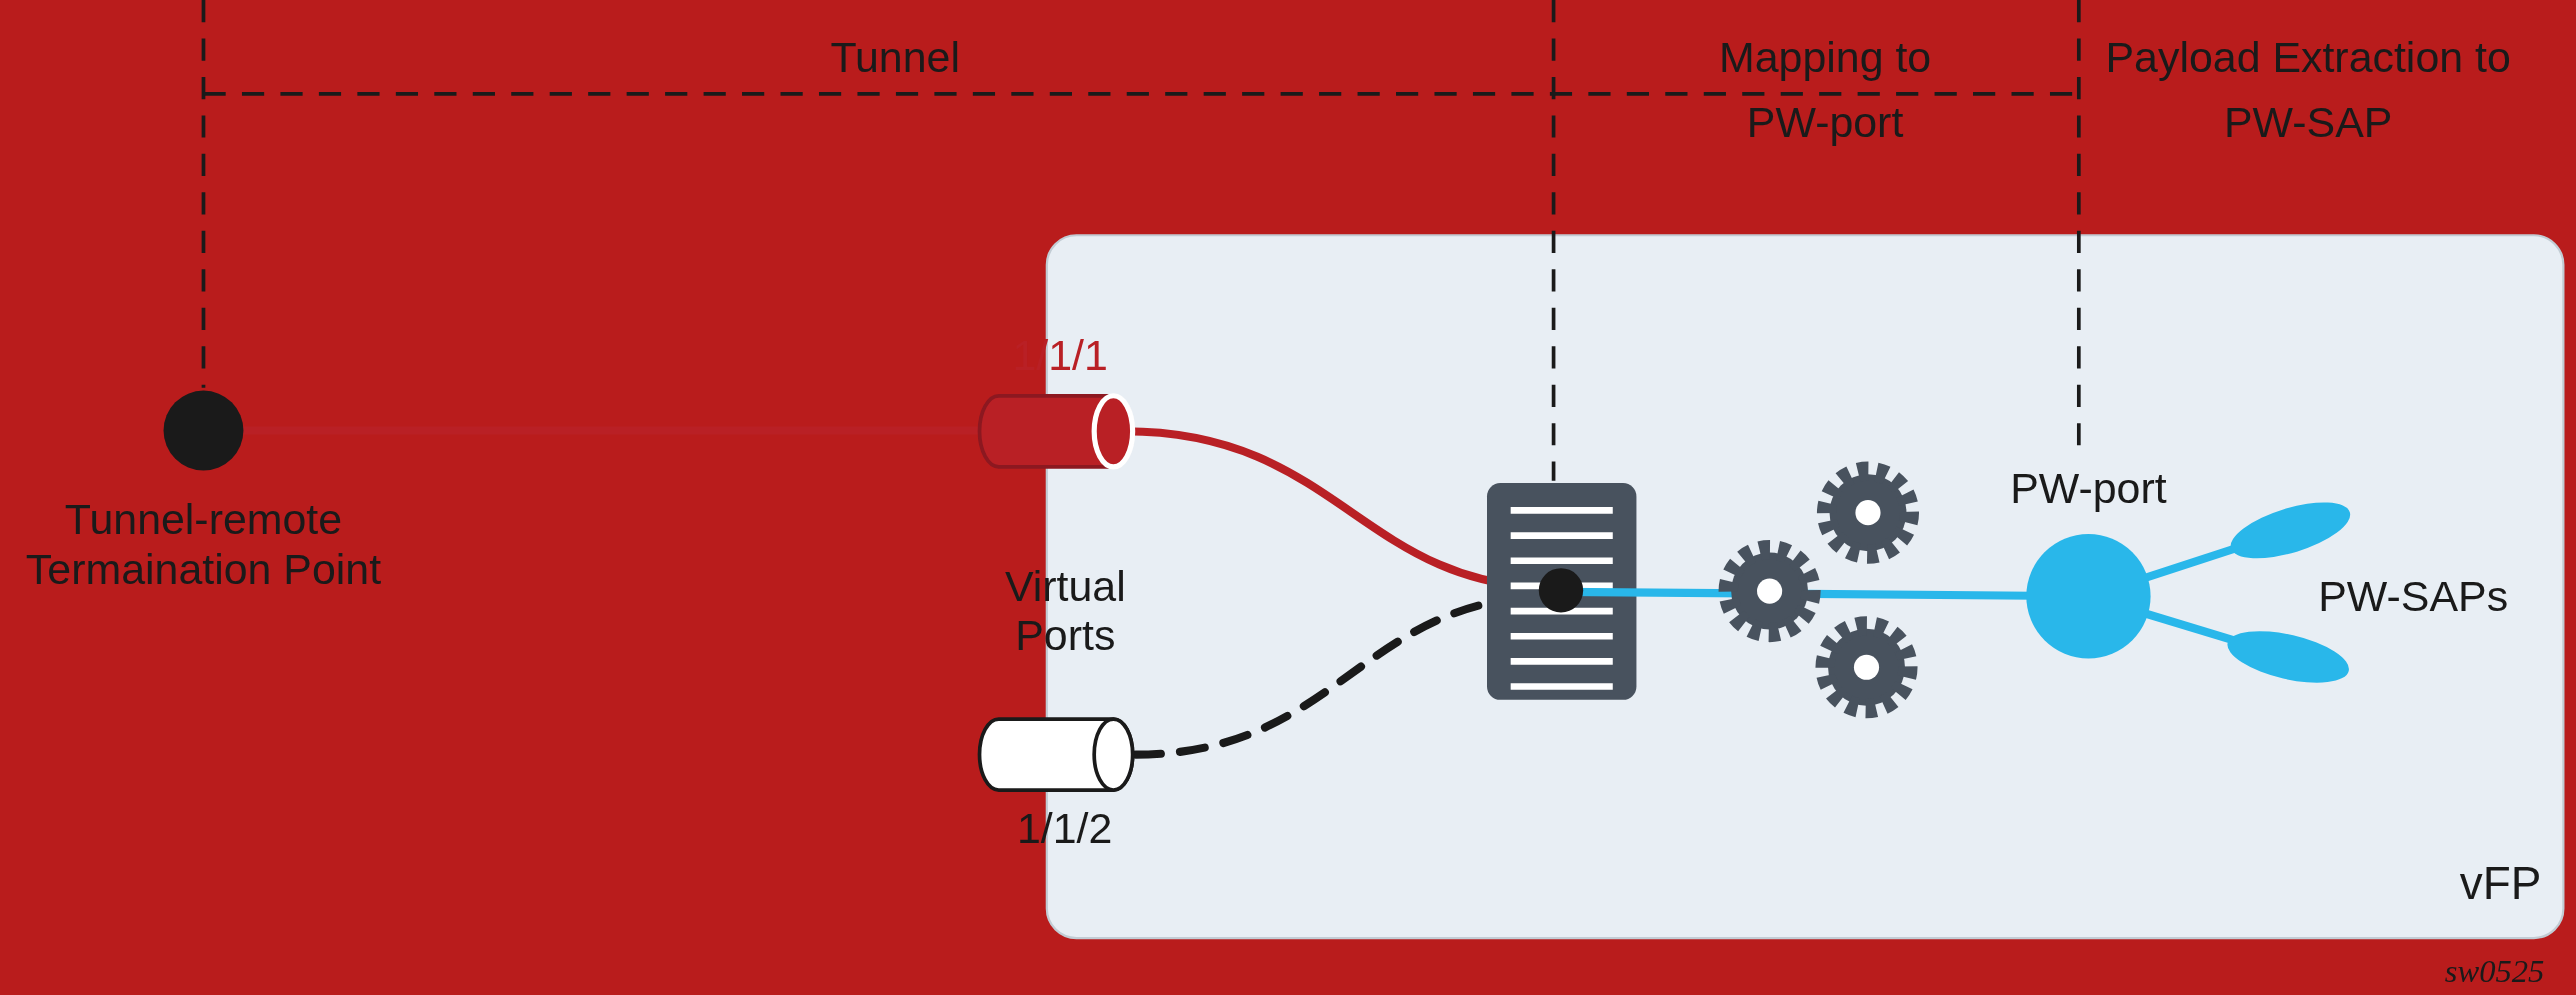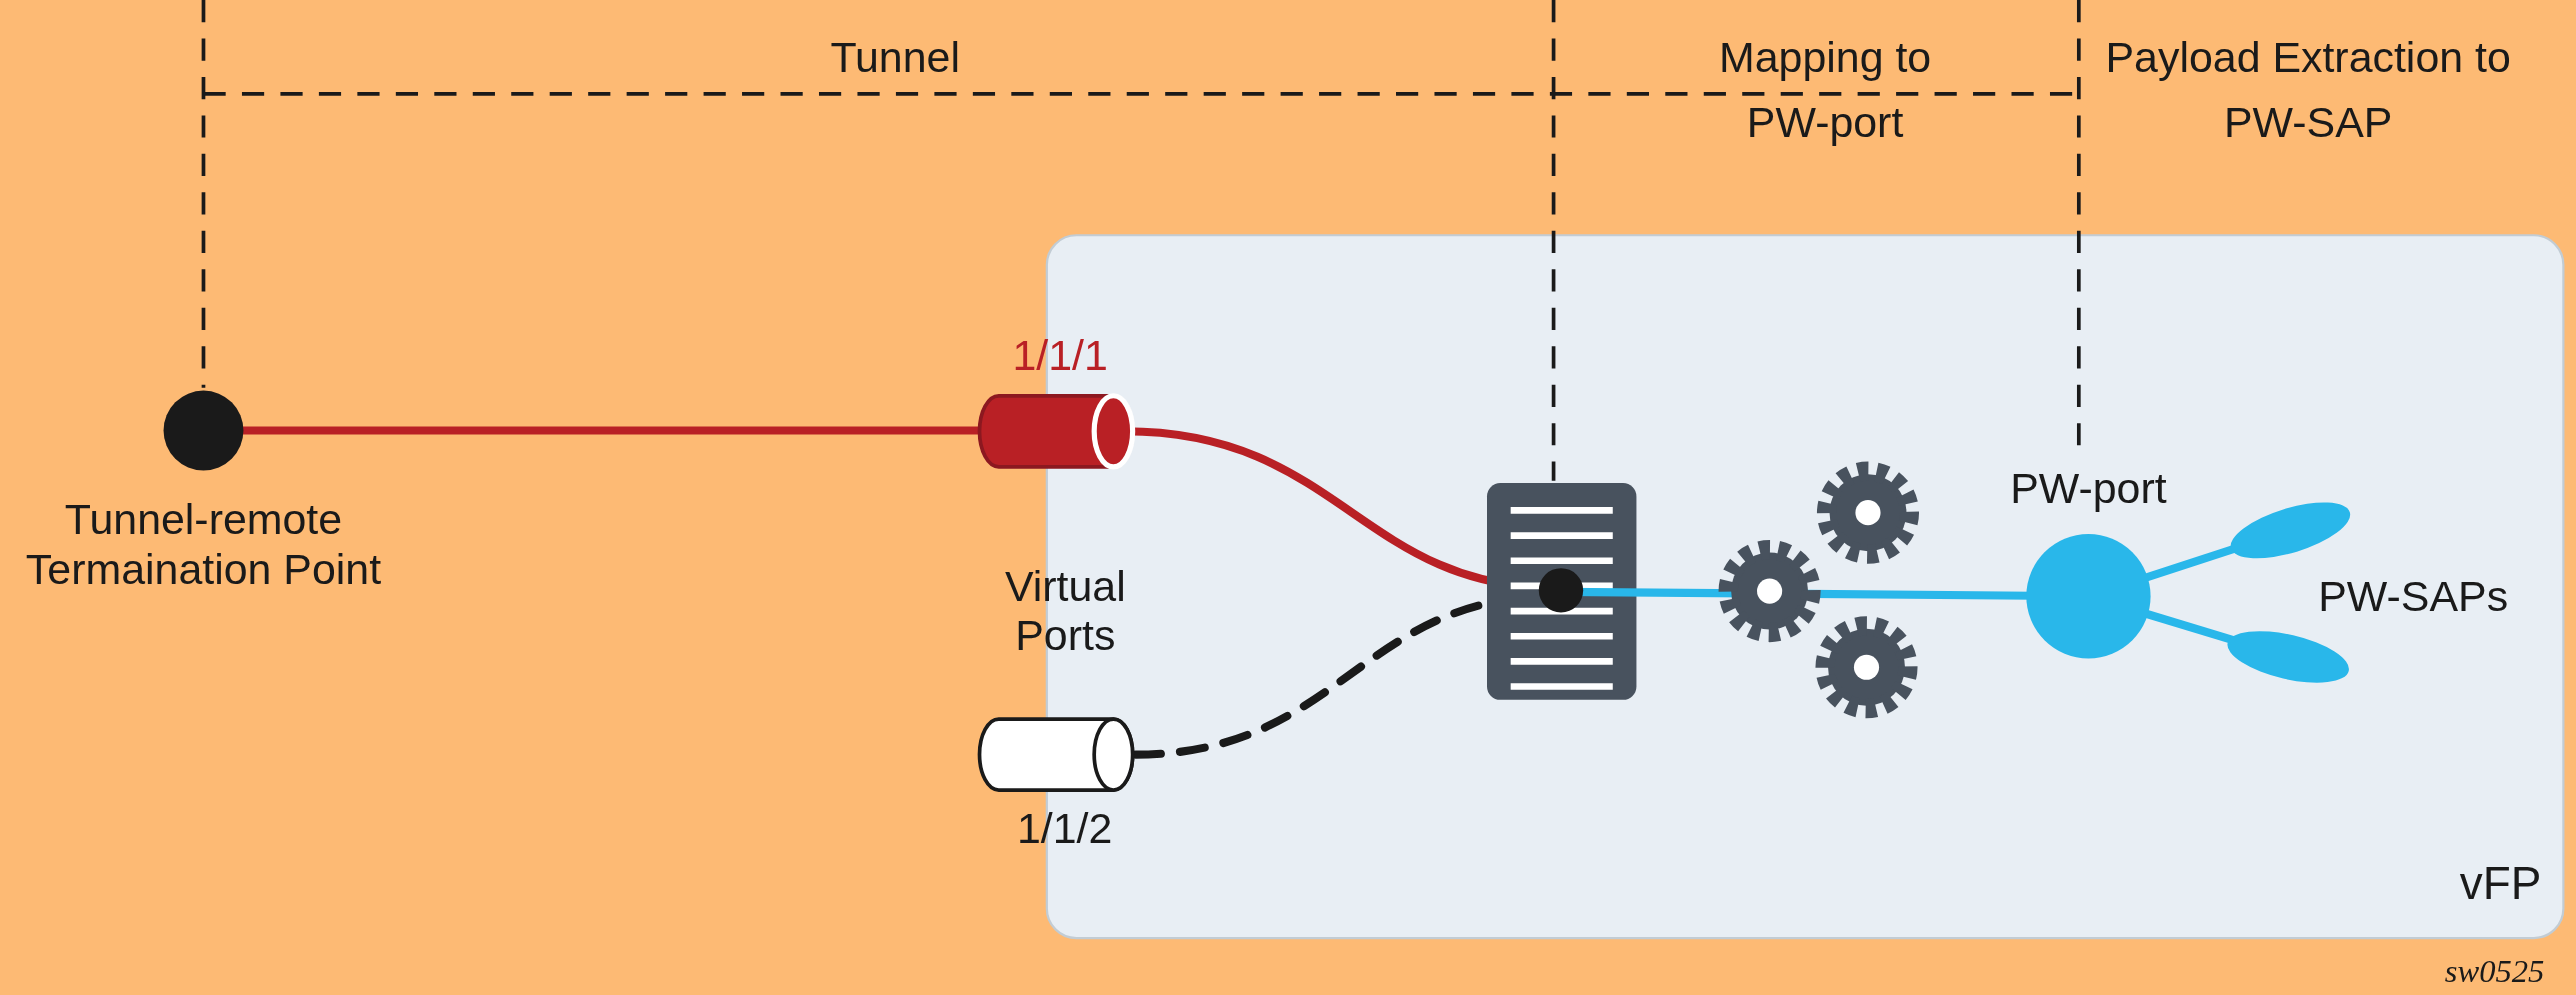--- a/index.html
+++ b/index.html
@@ -4,21 +4,21 @@
 <style>
   html, body {
     margin: 0;
     padding: 0;
     background: #ffffff;
   }
   #stage {
     position: relative;
     width: 2576px;
     height: 995px;
-    background: #fdba74;
+    background: #b91c1c;
     overflow: hidden;
   }
   svg { display: block; }
 
   .lbl {
     font-family: "Liberation Sans", sans-serif;
     font-size: 58px;
     fill: #1a1a1a;
   }
   .lbl-red { fill: #b92025; }

